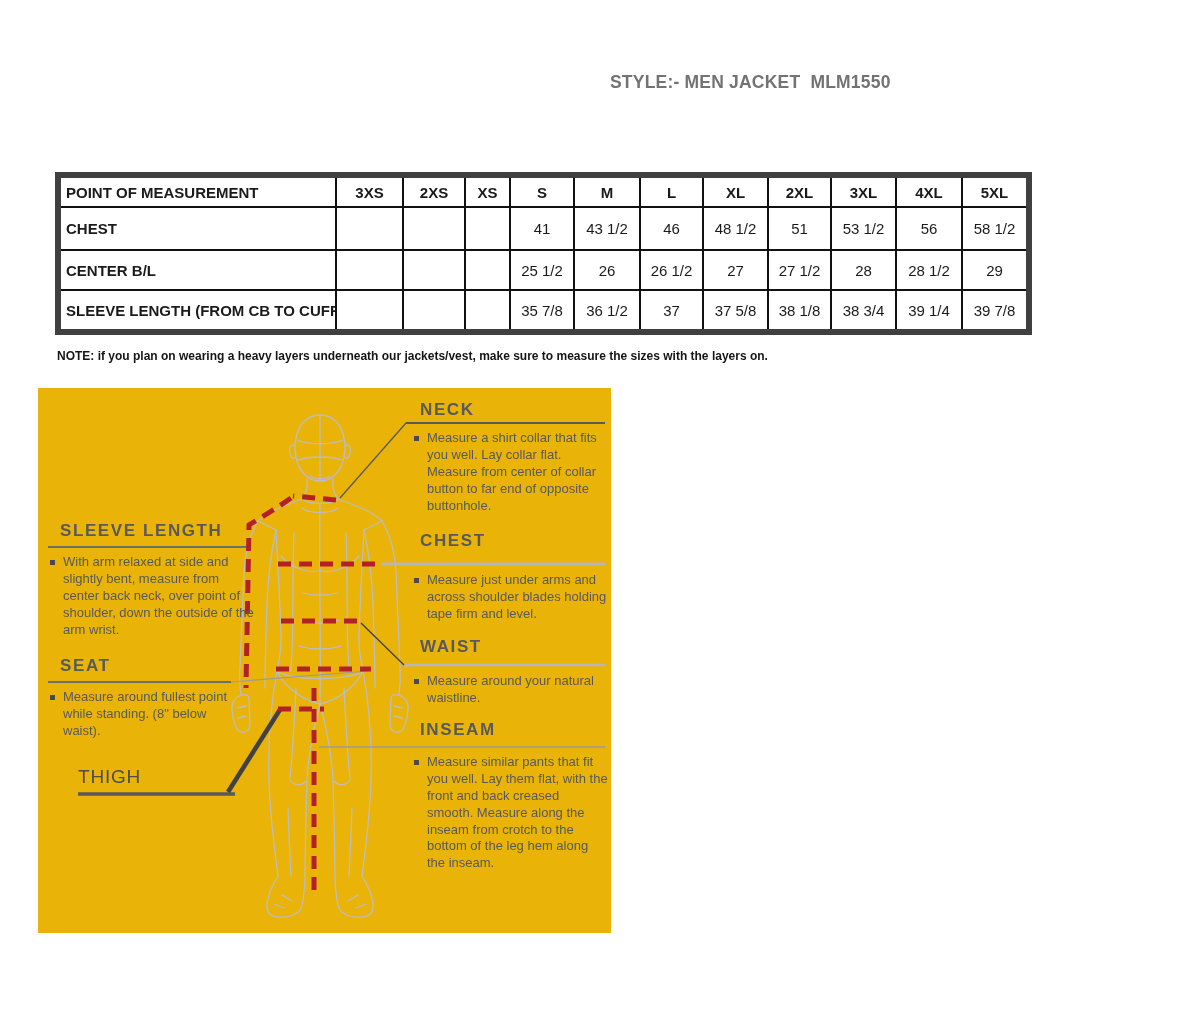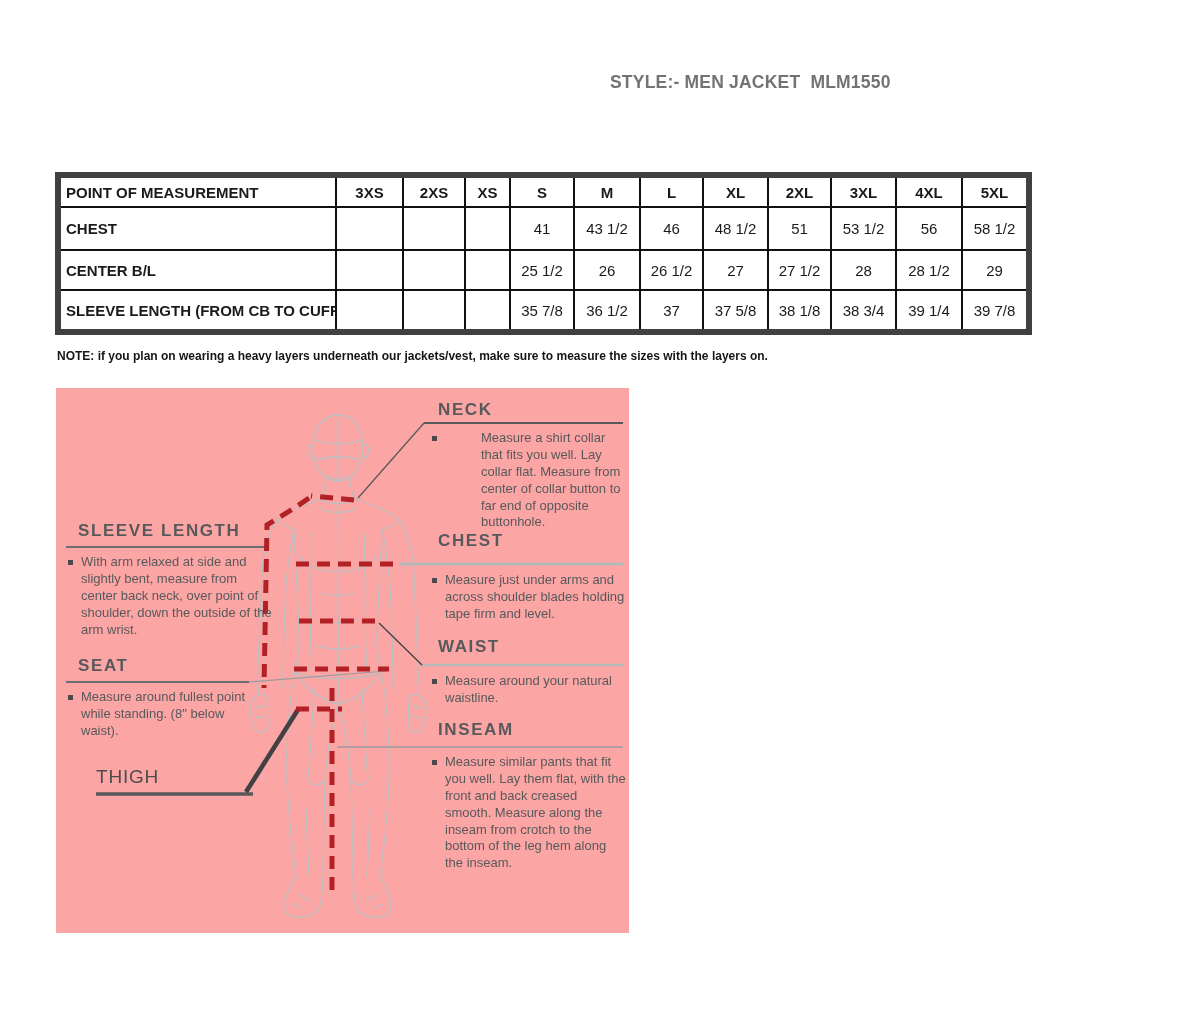--- a/index.html
+++ b/index.html
@@ -19,21 +19,21 @@
     border:2px solid #111;font-size:15px;padding:0 4px;overflow:hidden;white-space:nowrap;
   }
   table.size-table th{height:28px;font-weight:bold;text-align:center;}
   table.size-table th.poml{text-align:left;padding-left:5px;}
   table.size-table td{height:38px;text-align:center;font-weight:normal;}
   table.size-table tr.r1 td{height:41px;}
   table.size-table td.rowlabel{text-align:left;font-weight:bold;padding-left:5px;}
   
   .note-line{position:absolute;left:57px;top:349px;font-size:12px;font-weight:bold;color:#151515;white-space:pre;}
   
-  .diagram{position:absolute;left:56px;top:388px;width:573px;height:545px;background:#fca5a5;}
+  .diagram{position:absolute;left:38px;top:388px;width:573px;height:545px;background:#eab308;}
   .diagram svg{position:absolute;left:0;top:0;}
   .dg-label{position:absolute;}
   .dg-head{
     font-size:17px;font-weight:bold;letter-spacing:1.6px;color:#58595b;white-space:nowrap;
   }
   .dg-desc{
     display:flex;align-items:flex-start;font-size:13px;line-height:1.3;color:#58595b;
   }
   .dg-desc .bullet{
     flex:0 0 auto;width:5px;height:5px;background:#4a4a4c;margin:6px 8px 0 0;
@@ -210,21 +210,21 @@
       <path d="M253,110 L240,119 L211,137 L208,300"></path>
       <path d="M240,176 L342,176"></path>
       <path d="M243,233 L323,233"></path>
       <path d="M238,281 L333,281"></path>
       <path d="M240,321 L286,321"></path>
       <path d="M276,300 L276,502"></path>
     </g>
   </svg>
 
   <div class="dg-label dg-head" style="left:382px;top:12px;">NECK</div>
-  <div class="dg-label dg-desc" style="left:376px;top:42px;width:190px;gap:36px;">
+  <div class="dg-label dg-desc" style="left:376px;top:42px;width:190px;">
     <span class="bullet"></span>
     <span>Measure a shirt collar that fits you well. Lay collar flat. Measure from center of collar button to far end of opposite buttonhole.</span>
   </div>
 
   <div class="dg-label dg-head" style="left:382px;top:143px;">CHEST</div>
   <div class="dg-label dg-desc" style="left:376px;top:184px;width:195px;">
     <span class="bullet"></span>
     <span>Measure just under arms and across shoulder blades holding tape firm and level.</span>
   </div>
 

